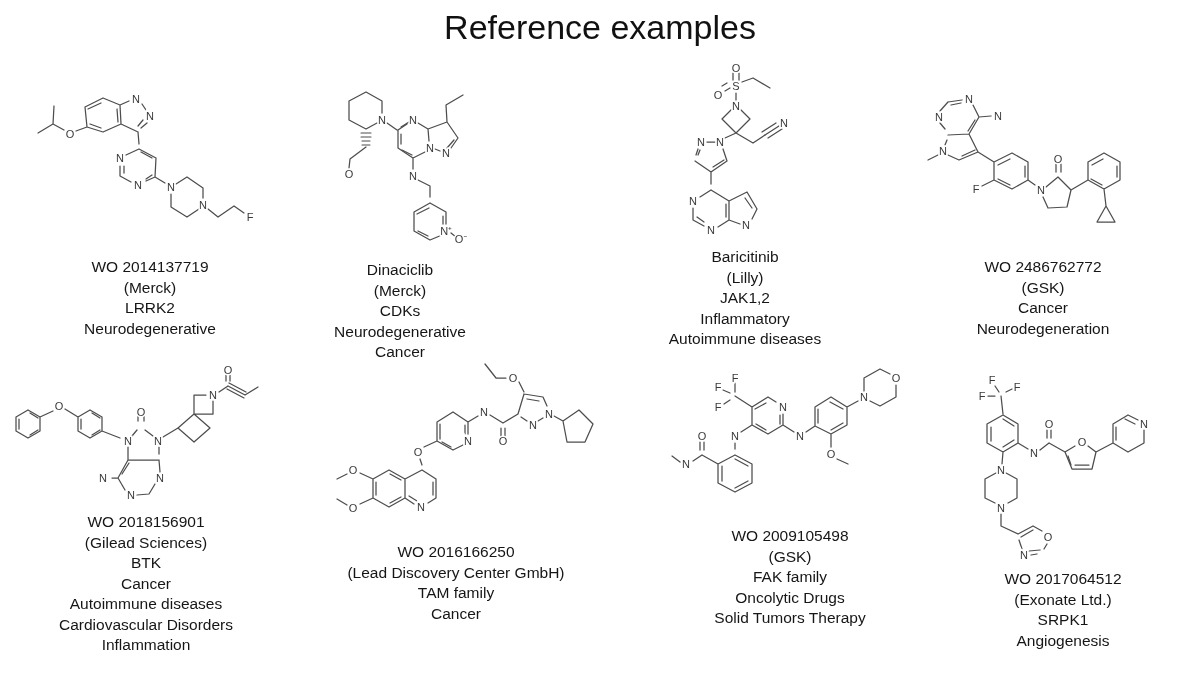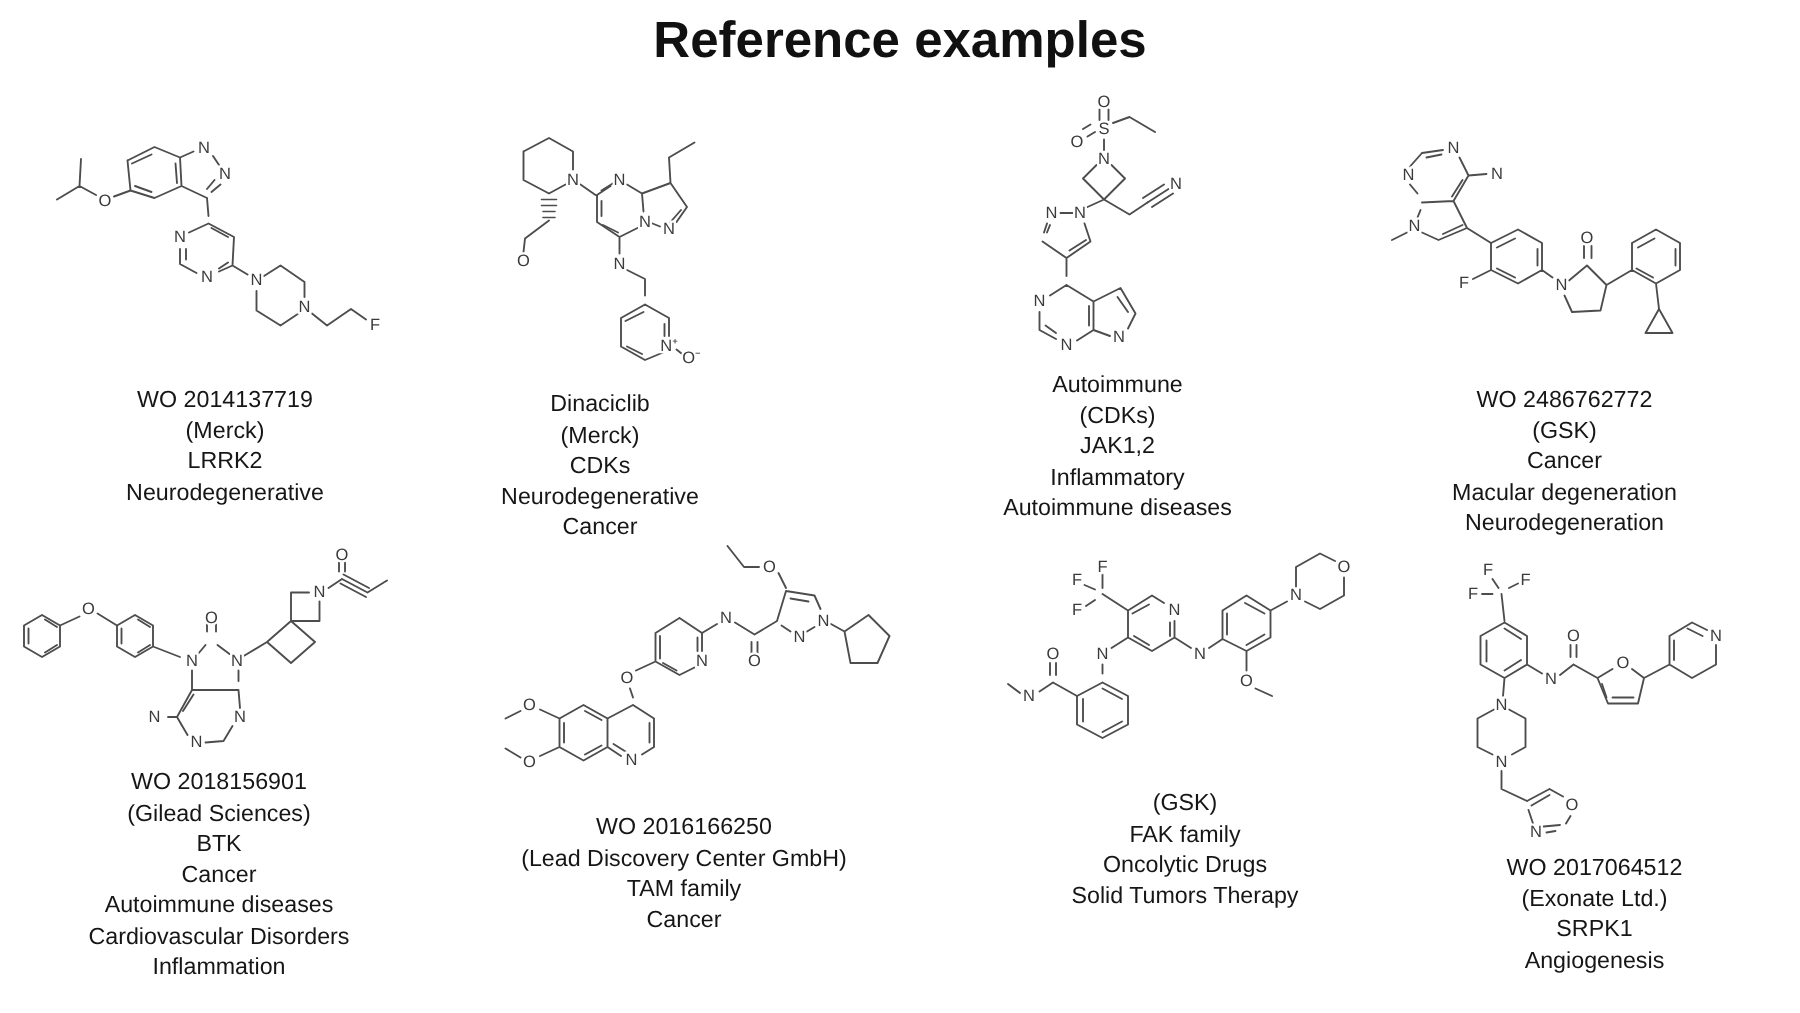--- a/index.html
+++ b/index.html
@@ -1,19 +1,19 @@
 <!DOCTYPE html>
 <html><head>
 <meta charset="utf-8">
 <style>
   html,body{margin:0;padding:0;background:#fff;}
   .slide{position:relative;width:1200px;height:675px;background:#ffffff;overflow:hidden;
          font-family:"Liberation Sans",sans-serif;color:#141414;}
   .title{position:absolute;top:8px;left:0;width:100%;text-align:center;
-         font-size:34px;font-weight:700;color:#111;}
+         font-size:34px;font-weight:400;color:#111;}
   .caption{position:absolute;text-align:center;font-size:15.5px;line-height:20.5px;color:#161616;}
   .caption div{white-space:nowrap;}
   svg.mol{position:absolute;overflow:visible;}
   svg.mol path{stroke:#4d4d4d;stroke-width:1.25;fill:none;stroke-linecap:round;stroke-linejoin:round;}
   svg.mol path.hash{stroke-width:1.1;}
   svg.mol text{font-size:11px;fill:#3a3a3a;text-anchor:middle;dominant-baseline:central;
       font-family:"Liberation Sans",sans-serif;paint-order:stroke;stroke:#ffffff;stroke-width:3px;}
 </style>
 </head>
 <body>
@@ -276,32 +276,31 @@
 
   <div class="caption" style="left:290px;top:260px;width:220px">
     <div>Dinaciclib</div>
     <div>(Merck)</div>
     <div>CDKs</div>
     <div>Neurodegenerative</div>
     <div>Cancer</div>
   </div>
 
   <div class="caption" style="left:635px;top:247px;width:220px">
-    <div>Autoimmune</div>
-    <div>(CDKs)</div>
+    <div>Baricitinib</div>
+    <div>(Lilly)</div>
     <div>JAK1,2</div>
     <div>Inflammatory</div>
     <div>Autoimmune diseases</div>
   </div>
 
   <div class="caption" style="left:933px;top:257px;width:220px">
     <div>WO 2486762772</div>
     <div>(GSK)</div>
     <div>Cancer</div>
-    <div>Macular degeneration</div>
     <div>Neurodegeneration</div>
   </div>
 
   <div class="caption" style="left:26px;top:512px;width:240px">
     <div>WO 2018156901</div>
     <div>(Gilead Sciences)</div>
     <div>BTK</div>
     <div>Cancer</div>
     <div>Autoimmune diseases</div>
     <div>Cardiovascular Disorders</div>
@@ -309,20 +308,21 @@
   </div>
 
   <div class="caption" style="left:326px;top:542px;width:260px">
     <div>WO 2016166250</div>
     <div>(Lead Discovery Center GmbH)</div>
     <div>TAM family</div>
     <div>Cancer</div>
   </div>
 
   <div class="caption" style="left:680px;top:526px;width:220px">
+    <div>WO 2009105498</div>
     <div>(GSK)</div>
     <div>FAK family</div>
     <div>Oncolytic Drugs</div>
     <div>Solid Tumors Therapy</div>
   </div>
 
   <div class="caption" style="left:953px;top:569px;width:220px">
     <div>WO 2017064512</div>
     <div>(Exonate Ltd.)</div>
     <div>SRPK1</div>

